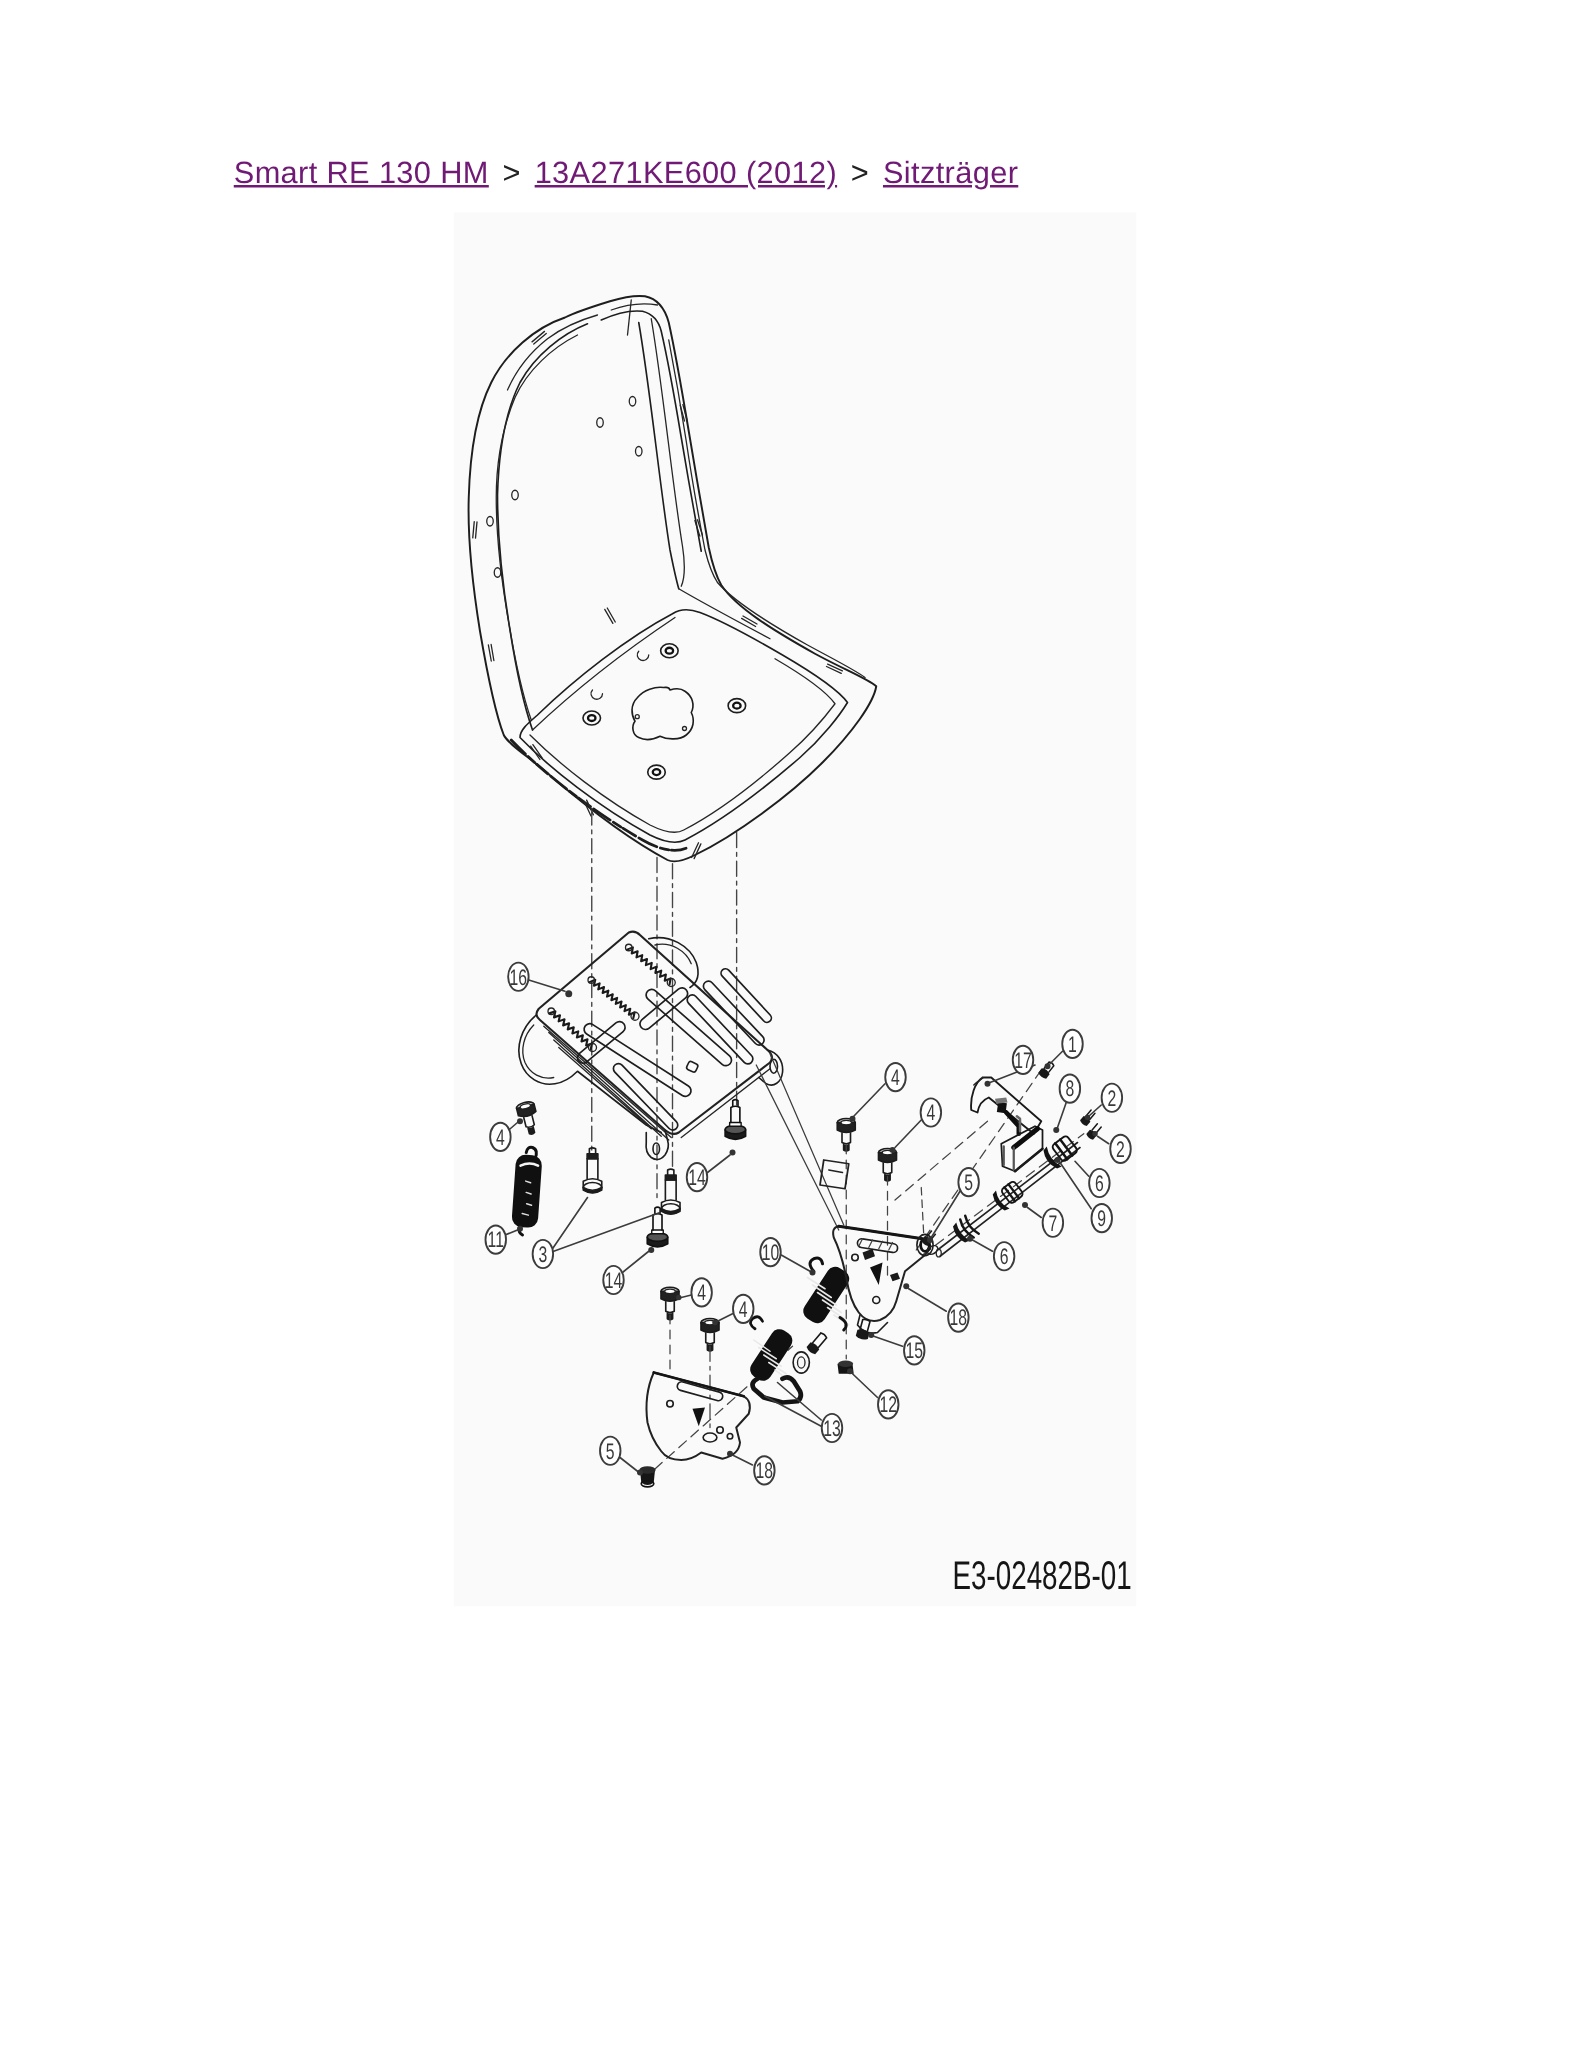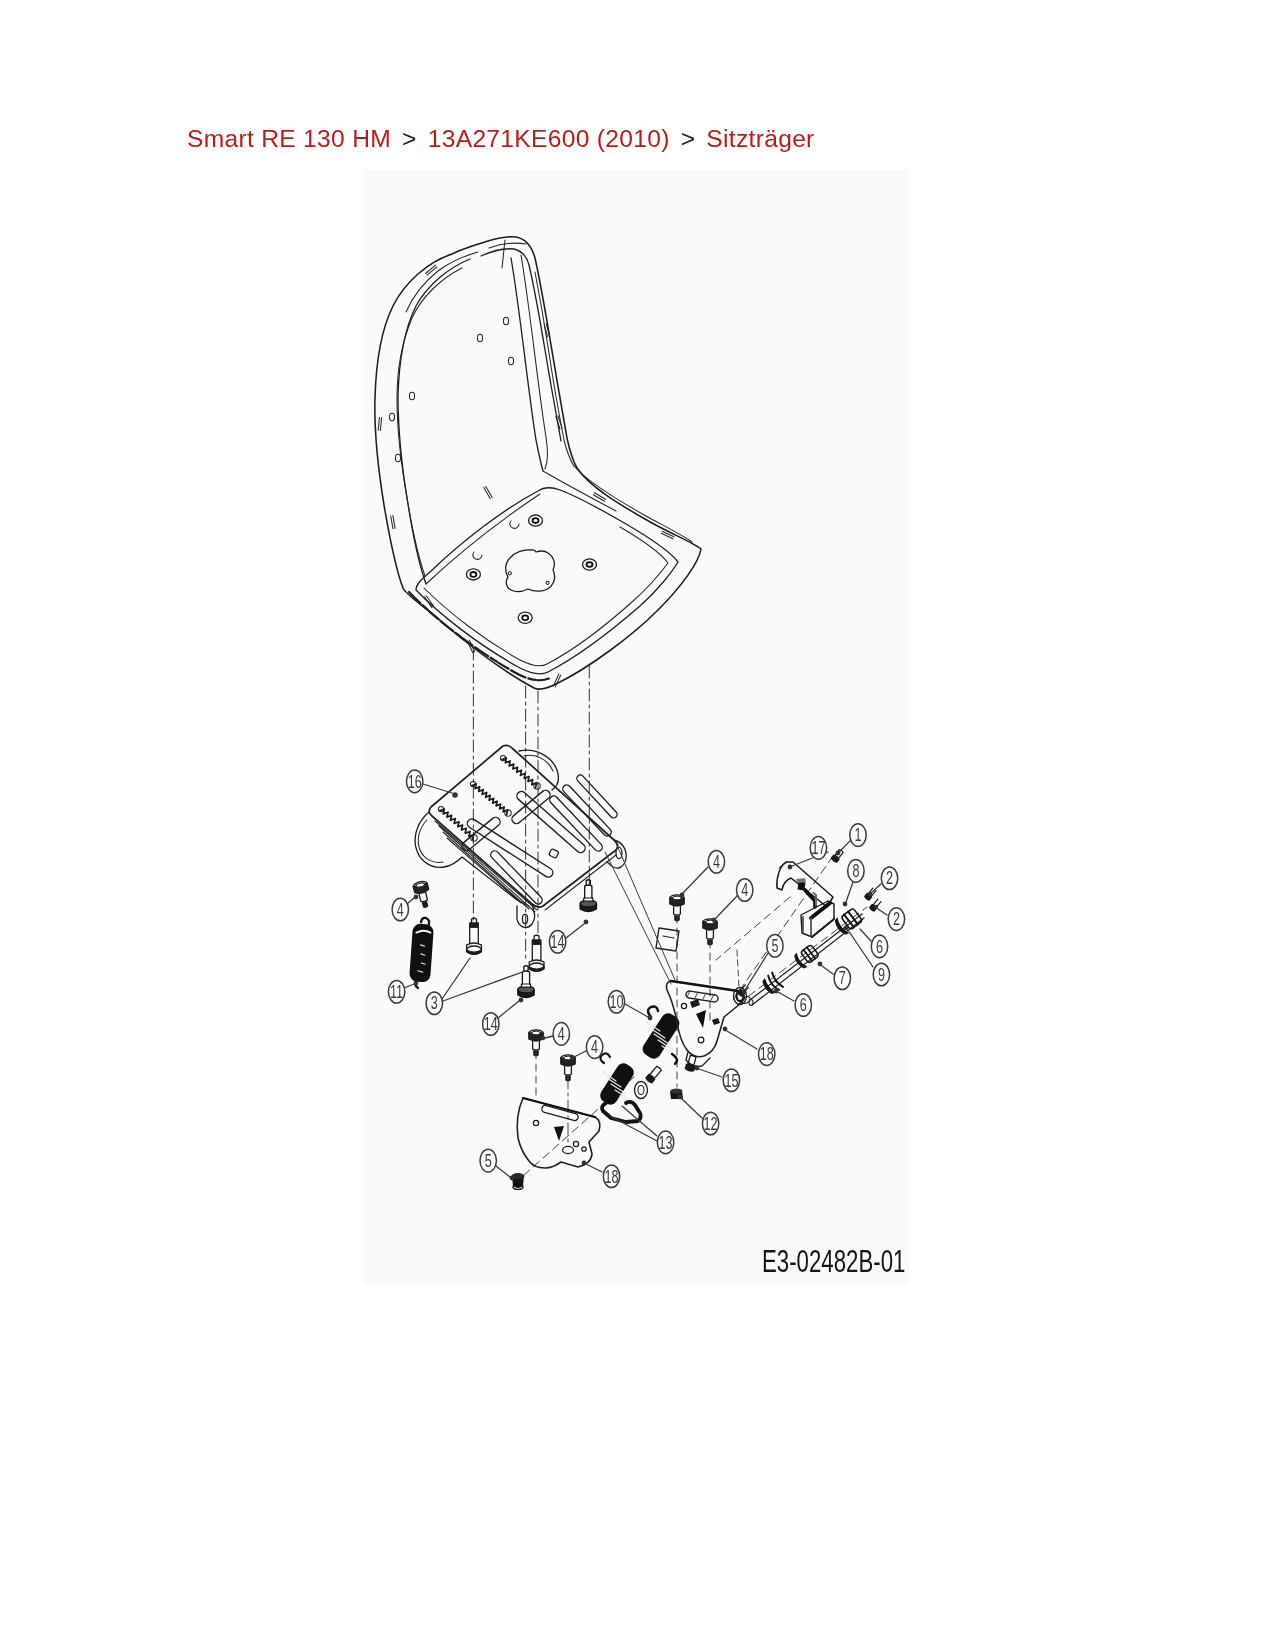--- a/index.html
+++ b/index.html
@@ -1,20 +1,20 @@
 <!DOCTYPE html>
 <html><head><meta charset="utf-8"><style>
 html,body{margin:0;padding:0;background:#fff;width:1275px;height:1650px;overflow:hidden}
 body{font-family:"Liberation Sans",sans-serif}
 .bc{position:absolute;left:187px;top:125px;font-size:24.6px;letter-spacing:0.3px;white-space:nowrap}
-.bc a{color:#b91c1c;}
+.bc a{color:#701a75;text-decoration:underline}
 .bc .sep{color:#222;padding:0 11px}
 </style></head><body>
 
-<div class="bc"><a>Smart RE 130 HM</a><span class="sep">&gt;</span><a>13A271KE600 (2010)</a><span class="sep">&gt;</span><a>Sitzträger</a></div>
+<div class="bc"><a>Smart RE 130 HM</a><span class="sep">&gt;</span><a>13A271KE600 (2012)</a><span class="sep">&gt;</span><a>Sitzträger</a></div>
 <svg width="1275" height="1650" viewBox="0 0 1275 1650" style="position:absolute;left:0;top:0" stroke-linecap="round" stroke-linejoin="round">
 
 <rect x="363" y="170" width="546" height="1115" fill="#fafafa"></rect>
 
 <path d="M 452 254 C 462 249 475 245 488 241 C 498 238 508 236 516 237 C 526 239 532 247 535 258 C 541 285 546 315 551 345 C 556 375 562 410 567 438 C 570 452 573 461 577 468 C 589 486 618 504 652 523 C 676 536 694 543 701 549 C 699 562 682 586 658 610 C 632 636 589 668 556 684 C 548 688 540 691 534 688 C 504 672 470 646 442 622 C 424 606 407 596 403 588 C 396 570 390 540 384 505 C 378 468 374 430 375 398 C 376 362 381 330 393 306 C 405 282 428 262 452 254 Z" stroke="#1e1e1e" stroke-width="1.55" fill="none"></path>
 
 <path d="M 470 259 C 450 267 428 284 416 306 C 404 330 399 360 398 396 C 398 430 402 468 408 504 C 413 536 419 564 426 584" stroke="#1e1e1e" stroke-width="1.3" fill="none"></path>
 <path d="M 462 268 C 442 278 422 296 412 318 C 402 342 397 368 397 398 C 397 430 401 464 407 498 C 412 528 418 556 425 576" stroke="#262626" stroke-width="1.05" fill="none"></path>
 <path d="M 478 252 C 464 256 450 262 438 271 C 424 282 413 296 406 312" stroke="#262626" stroke-width="1.05" fill="none"></path>
 

